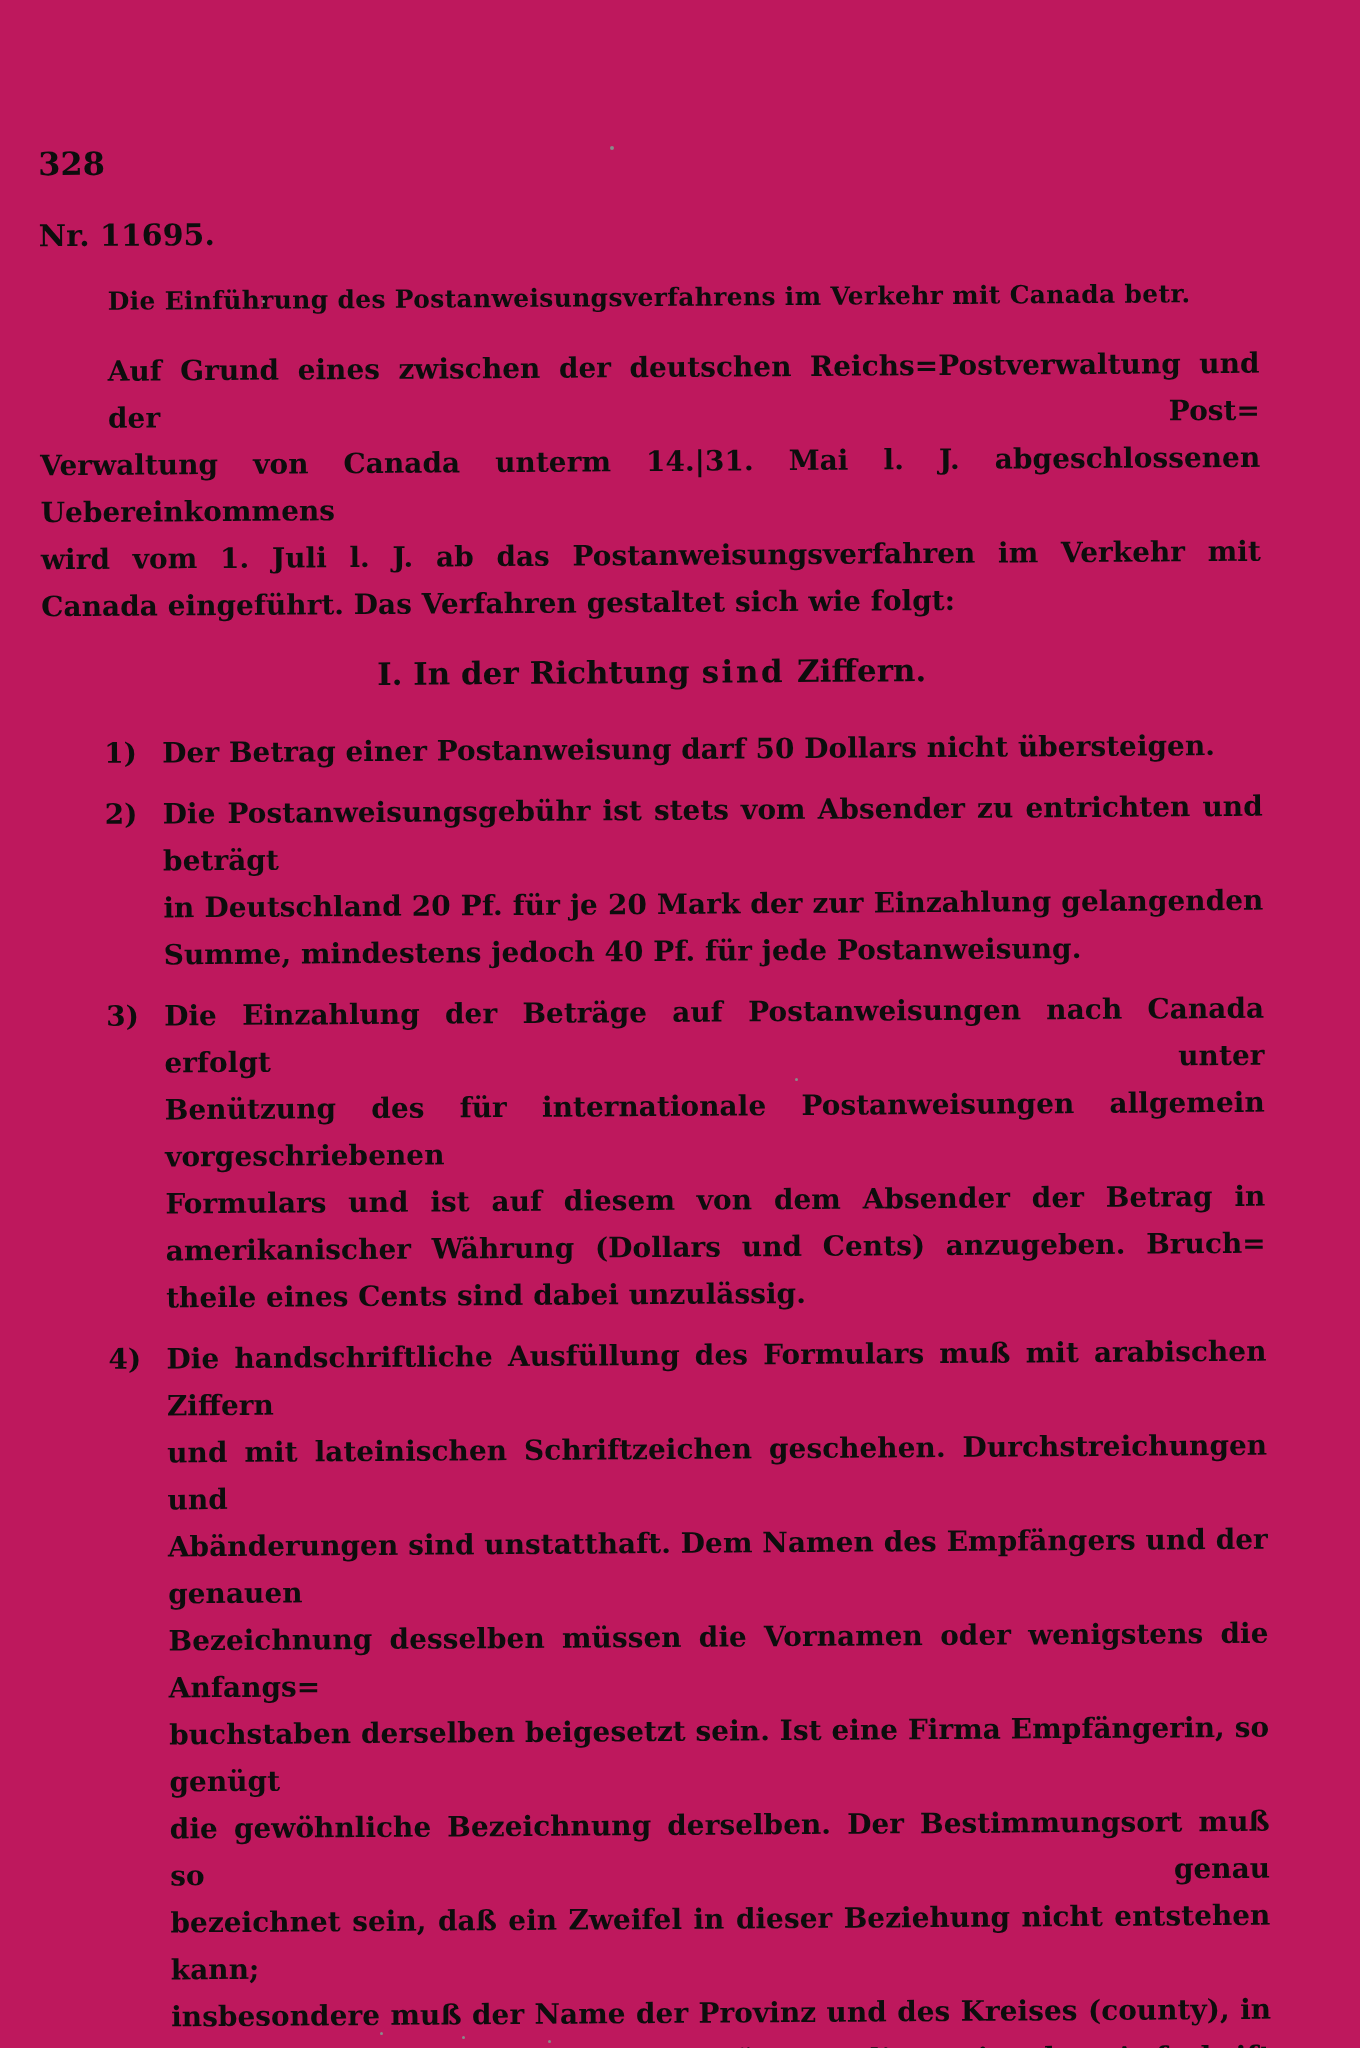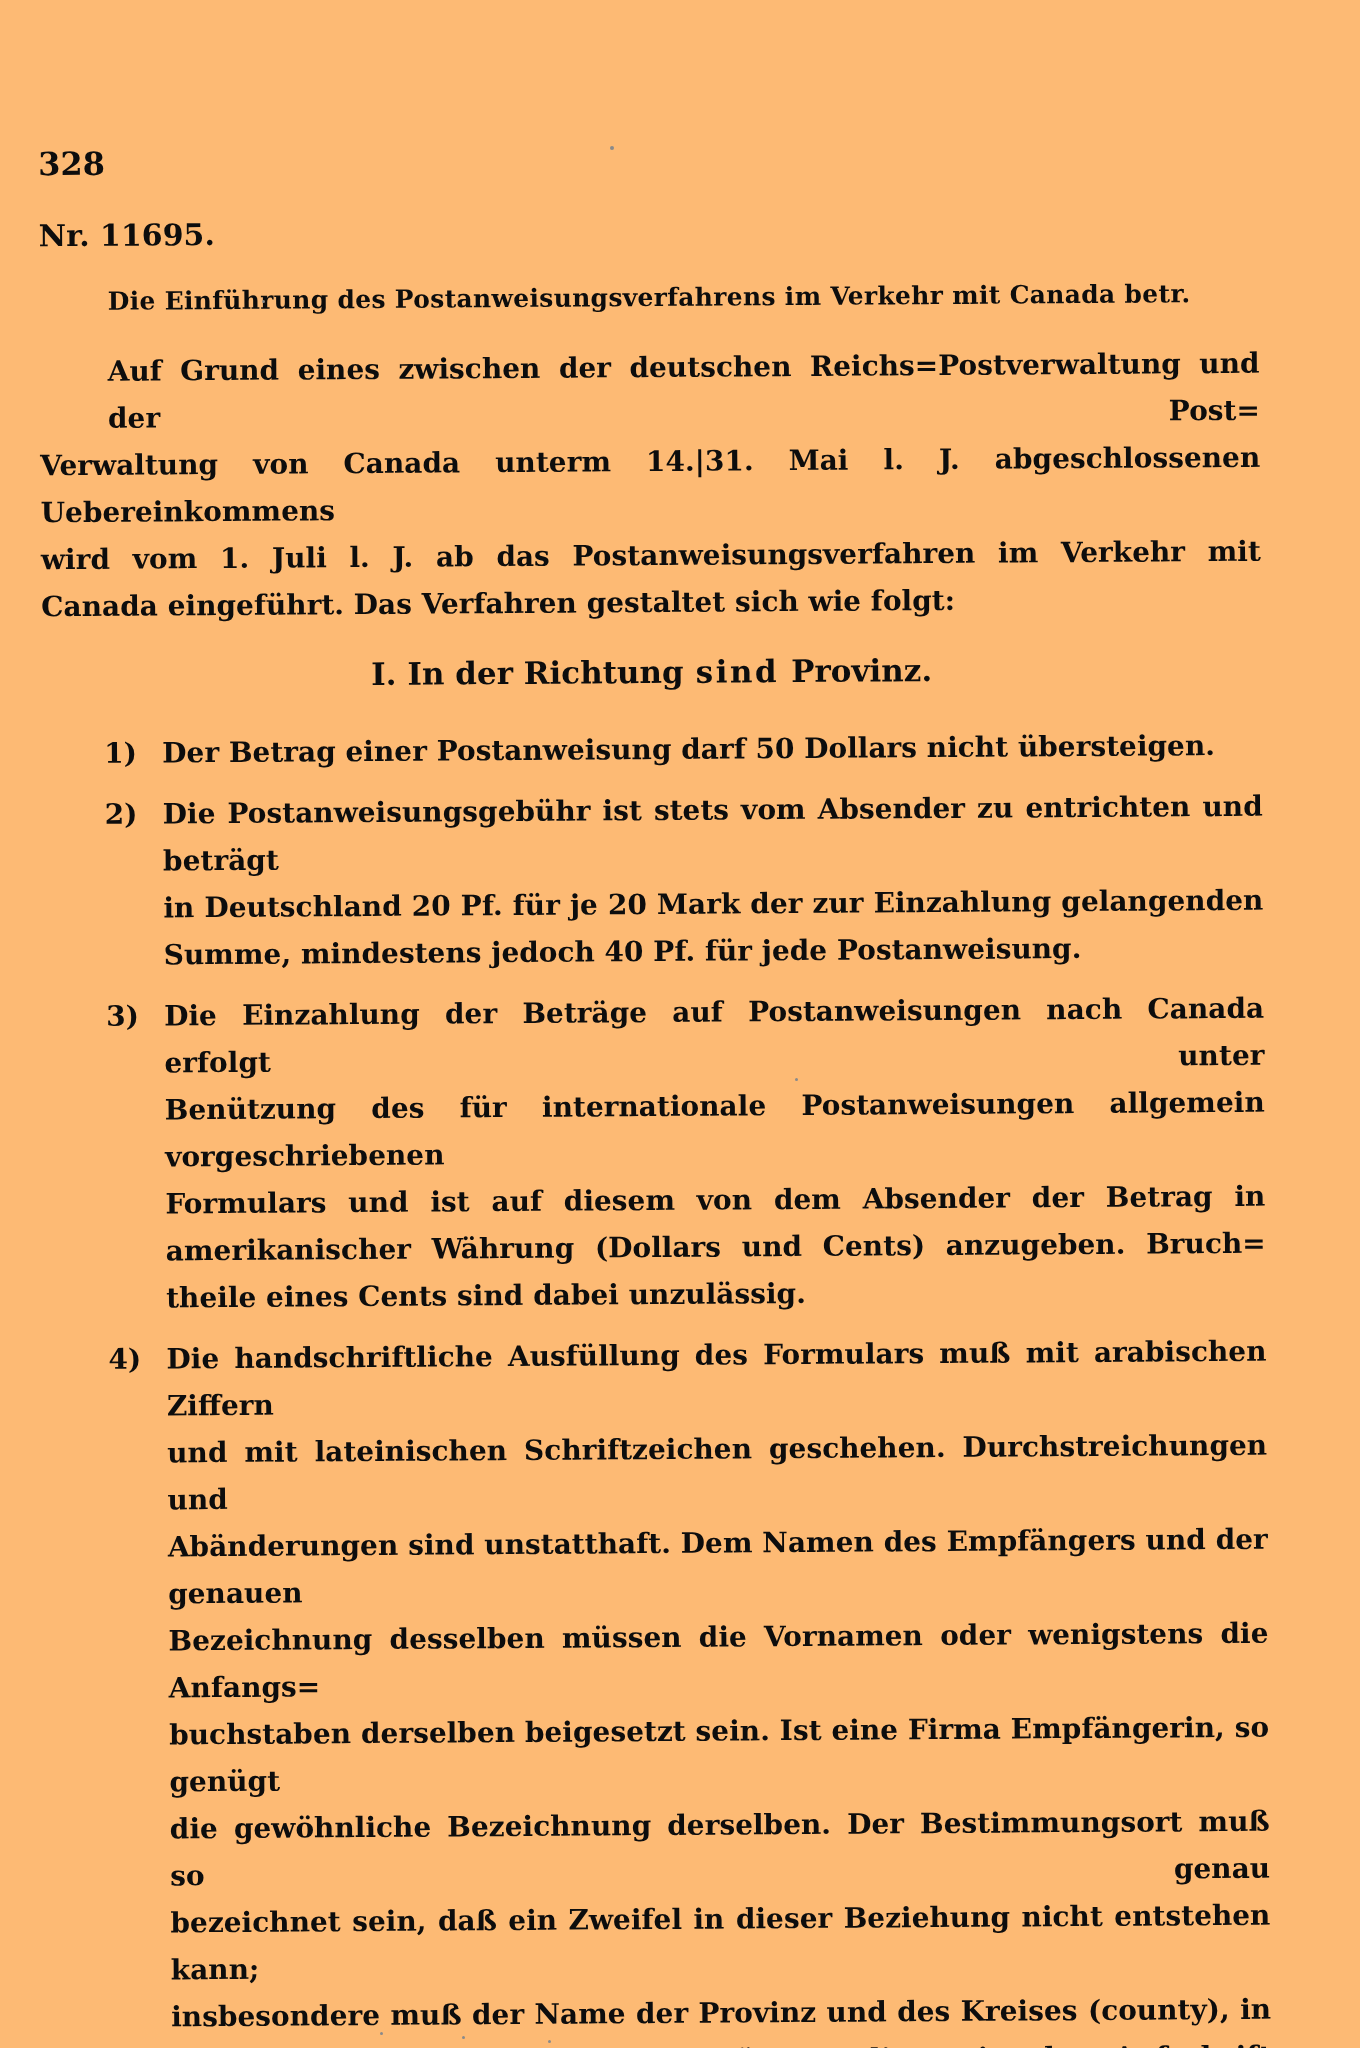--- a/index.html
+++ b/index.html
@@ -4,21 +4,21 @@
 <style>
   * { margin: 0; padding: 0; box-sizing: border-box; }
   html, body { background: #ffffff; }
   body {
     width: 1360px; height: 2048px;
     position: relative; overflow: hidden;
     font-family: "DejaVu Serif", serif;
     color: #0d0d0d;
     -webkit-font-smoothing: antialiased;
   }
-  .sheet { position: absolute; inset: 0; background: #fdba74; }
+  .sheet { position: absolute; inset: 0; background: #be185d; }
   .content {
     position: absolute; left: 38px; top: 140px; width: 1220px;
     transform: rotate(-0.4deg);
     transform-origin: 50% 0;
     font-weight: 700;
   }
   .pageno { font-size: 32px; font-weight: 700; line-height: 40px; }
   .docno  { font-size: 30px; font-weight: 700; line-height: 44px; margin-top: 30px; }
   .subject {
     font-size: 25px; font-weight: 700; line-height: 40px;
@@ -66,21 +66,21 @@
 
     <div class="subject">Die Einführung des Postanweisungsverfahrens im Verkehr mit Canada betr.</div>
 
     <div class="para intro">
       <div class="line first">Auf Grund eines zwischen der deutschen Reichs=Postverwaltung und der Post=</div>
       <div class="line">Verwaltung von Canada unterm 14.|31. Mai l. J. abgeschlossenen Uebereinkommens</div>
       <div class="line">wird vom 1. Juli l. J. ab das Postanweisungsverfahren im Verkehr mit</div>
       <div class="line last">Canada eingeführt. Das Verfahren gestaltet sich wie folgt:</div>
     </div>
 
-    <div class="section-heading"><span>I. In der Richtung</span><span class="em">sind</span><span>Provinz.</span></div>
+    <div class="section-heading"><span>I. In der Richtung</span><span class="em">sind</span><span>Ziffern.</span></div>
 
     <div class="para item first-item">
       <div class="marker">1)</div>
       <div class="line last">Der Betrag einer Postanweisung darf 50 Dollars nicht übersteigen.</div>
     </div>
 
     <div class="para item">
       <div class="marker">2)</div>
       <div class="line">Die Postanweisungsgebühr ist stets vom Absender zu entrichten und beträgt</div>
       <div class="line">in Deutschland 20 Pf. für je 20 Mark der zur Einzahlung gelangenden</div>

